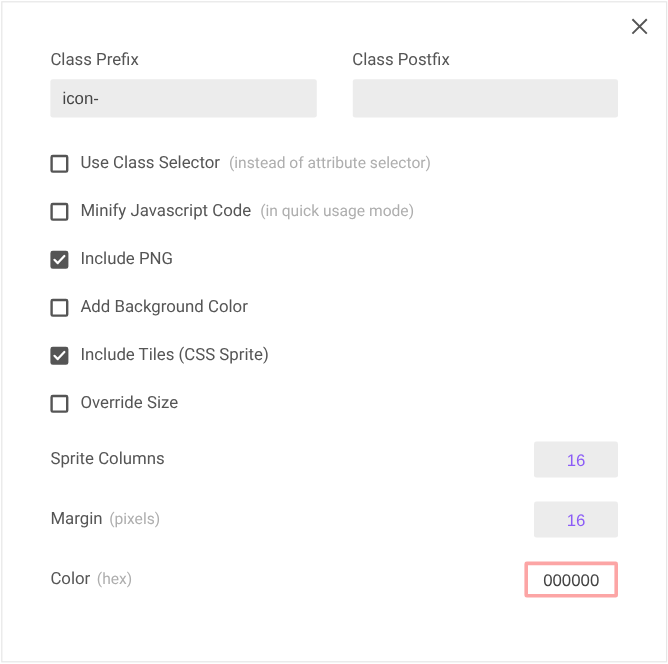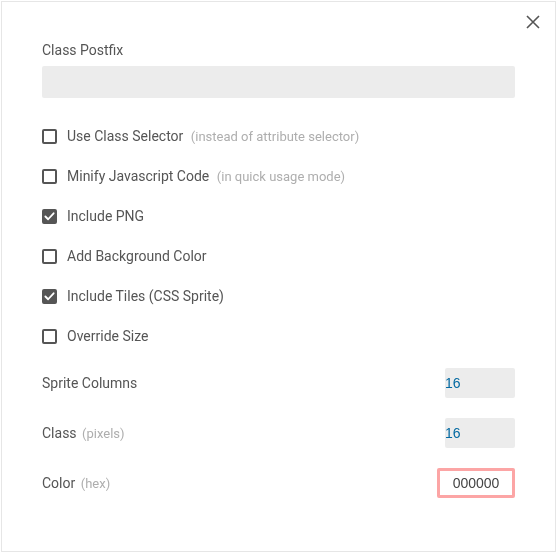--- a/index.html
+++ b/index.html
@@ -100,22 +100,23 @@
     font-size: 14px;
     color: #555;
   }
   .value-label .hint { margin-left: 2px; }
   .num-input {
     width: 70px;
     height: 30px;
     background: #ececec;
     border: none;
     border-radius: 2px;
-    font-size: 14px;
-    color: #0369a1;
+    text-align: center;
+    font-size: 14px;
+    color: #8b5cf6;
     outline: none;
   }
   .color-row {
     display: flex;
     align-items: center;
     justify-content: space-between;
   }
   .color-input {
     width: 78px;
     height: 30px;
@@ -133,20 +134,24 @@
 
 <div class="dialog">
 
   <div class="close-btn">
     <svg viewBox="0 0 14 14">
         <path d="M1 1 L13 13 M13 1 L1 13" stroke="#555" stroke-width="1.6" fill="none"></path>
       </svg>
   </div>
 
   <div class="row-pair">
+    <div class="field-group">
+      <label class="field-label">Class Prefix</label>
+      <input class="text-input" value="icon-" style="">
+    </div>
     <div class="field-group">
       <label class="field-label">Class Postfix</label>
       <input class="text-input" value="" style="">
     </div>
   </div>
 
   <div class="checkbox-row">
     <span class="checkbox-box"></span>
     <span class="checkbox-label">
       <span>Use Class Selector</span>
@@ -190,21 +195,21 @@
     <span class="checkbox-label">Override Size</span>
   </div>
 
   <div class="value-row">
     <span class="value-label">Sprite Columns</span>
     <input class="num-input" value="16" style="">
   </div>
 
   <div class="value-row">
     <span class="value-label">
-      <span>Class</span>
+      <span>Margin</span>
       <span class="hint">(pixels)</span>
     </span>
     <input class="num-input" value="16" style="">
   </div>
 
   <div class="color-row">
     <span class="value-label">
       <span>Color</span>
       <span class="hint">(hex)</span>
     </span>

